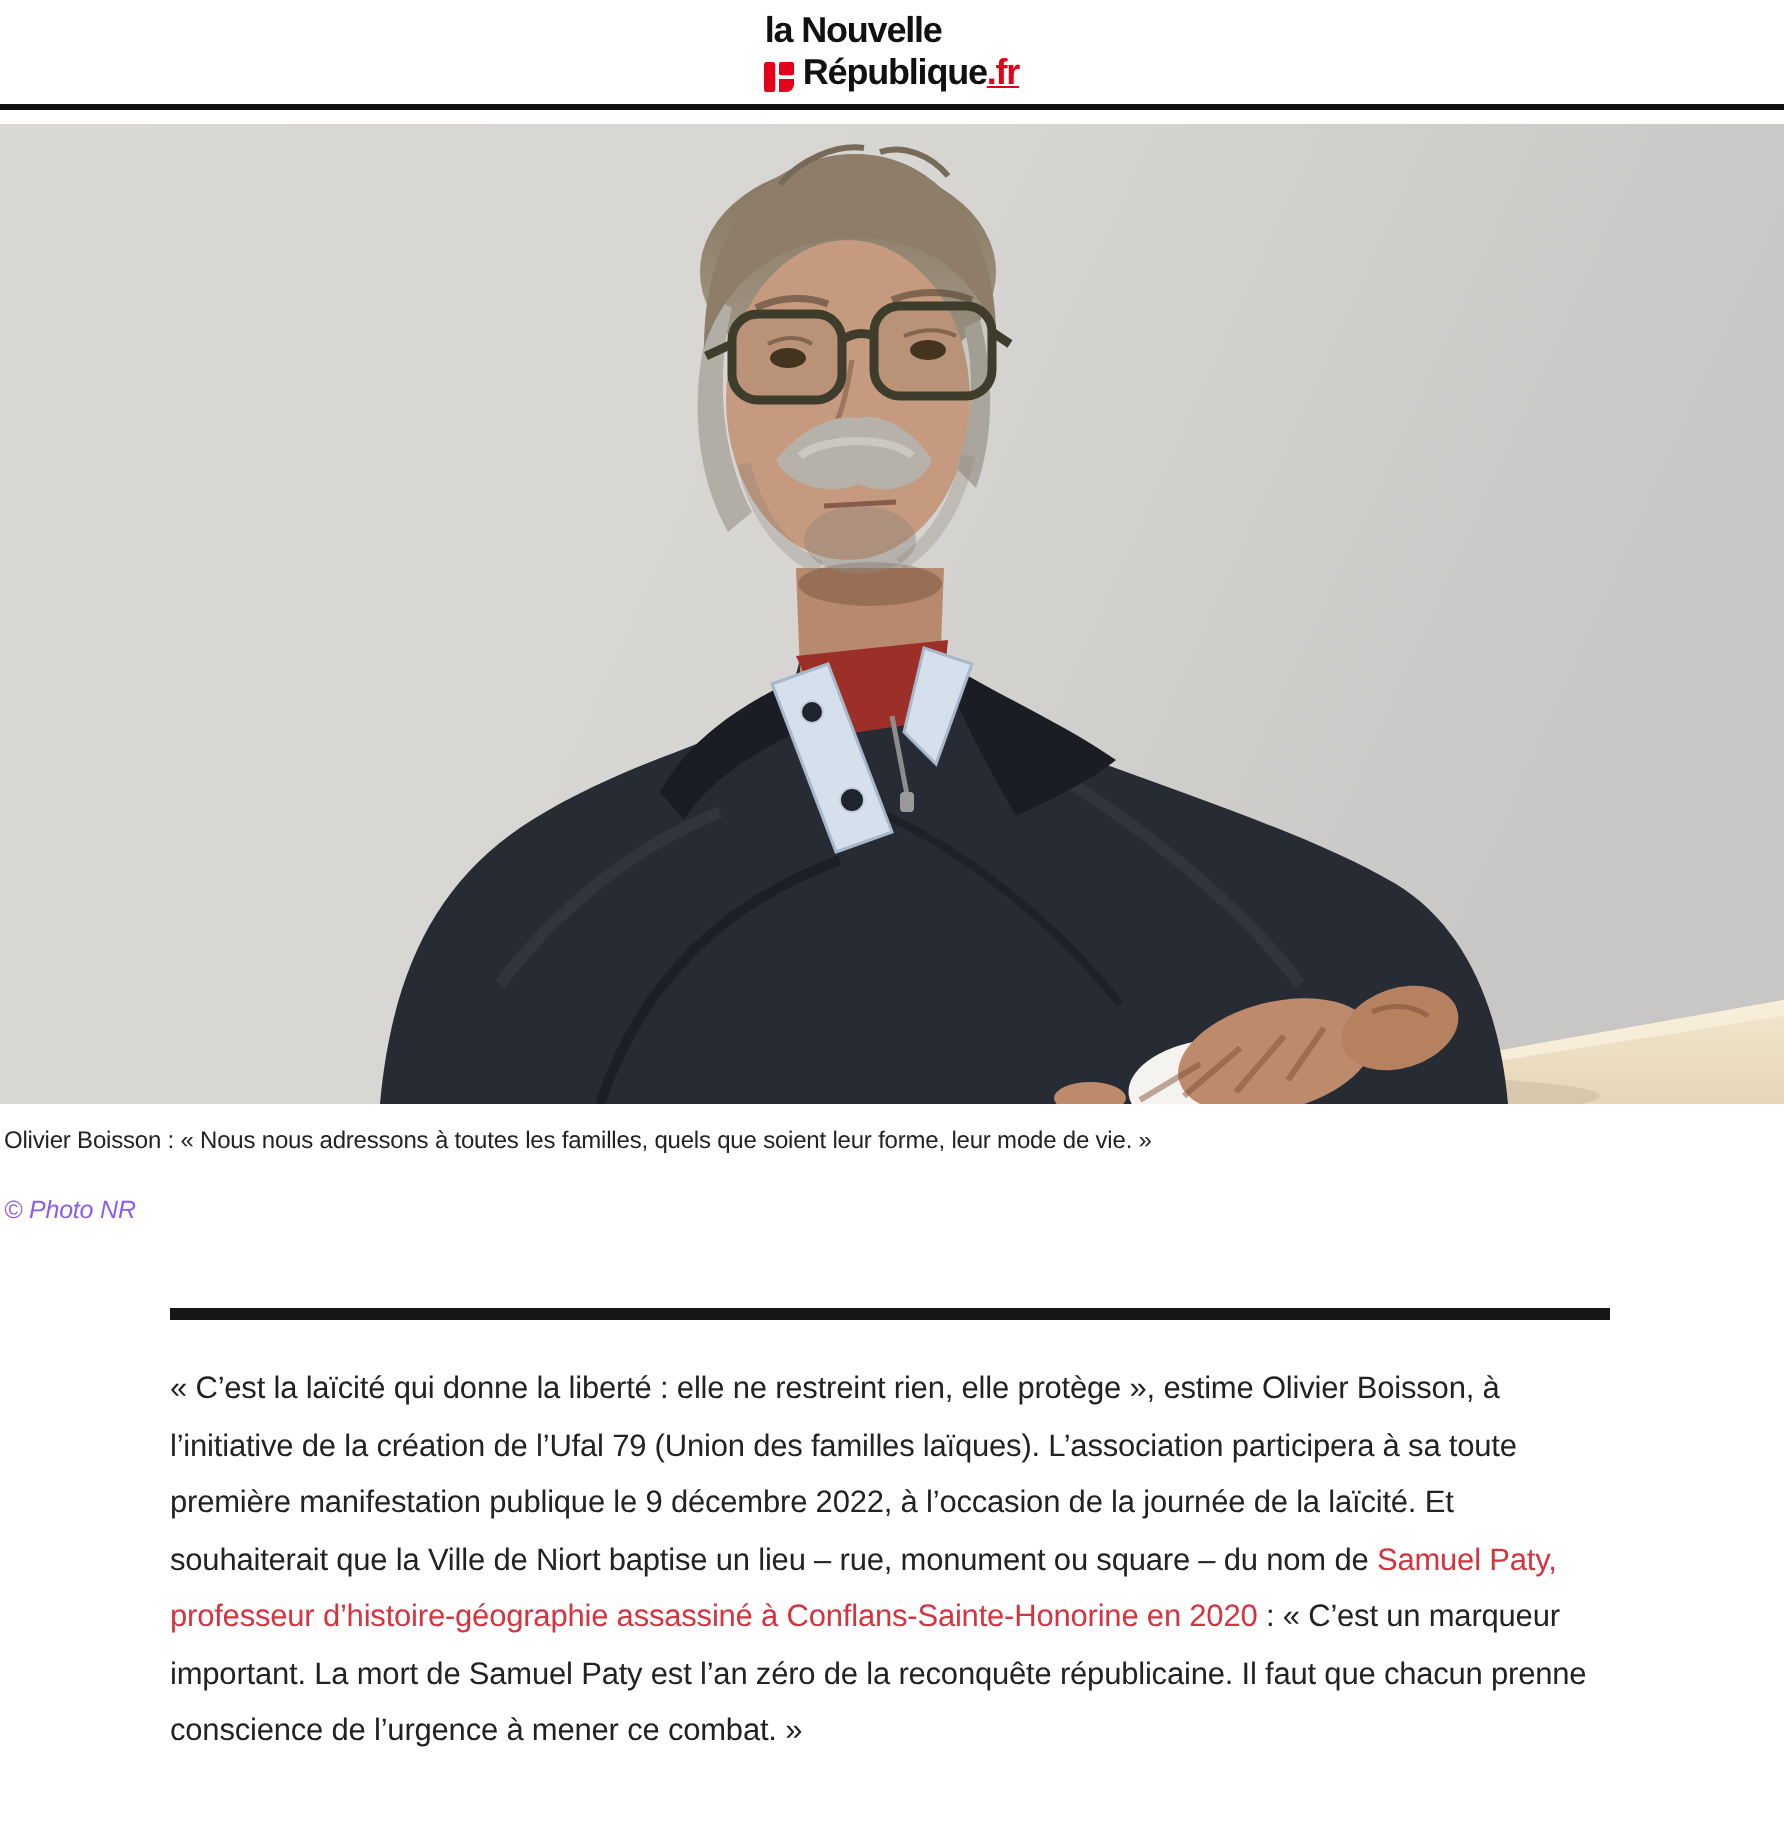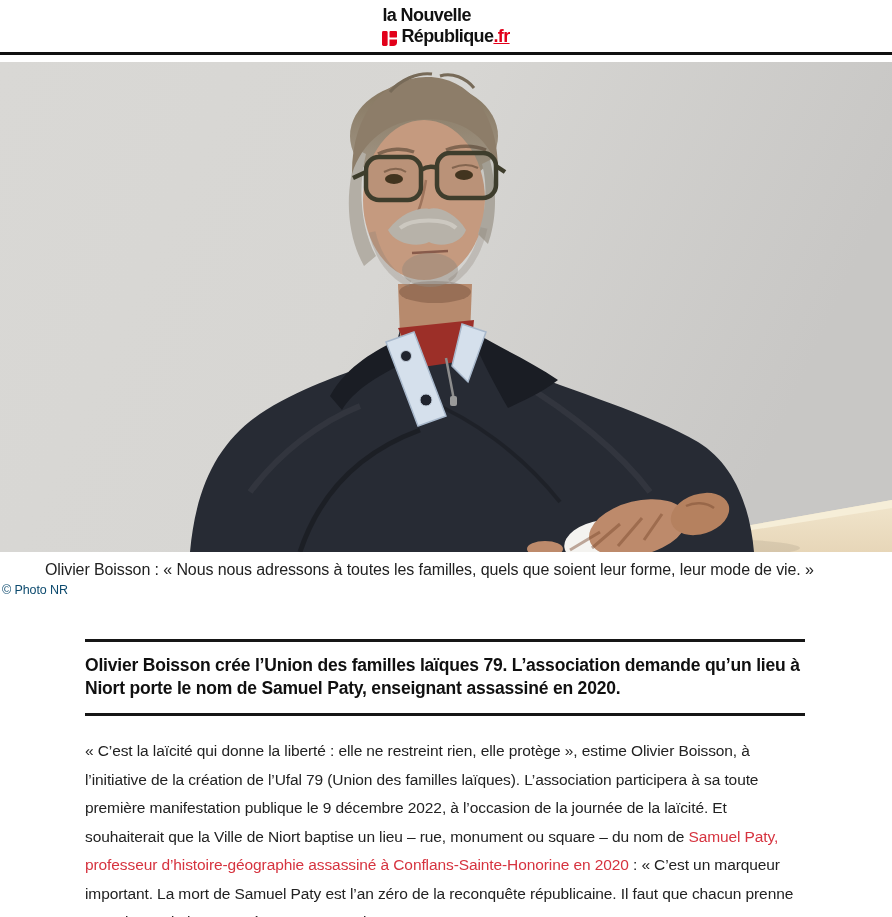--- a/index.html
+++ b/index.html
@@ -27,22 +27,22 @@
   .logo-fr { color:#e2001a;text-decoration:underline; }
 
   .rule-full { height:3px; background:#101010; width:100%; }
   .photo-gap { height:7px; }
 
   
   figure.article-photo { width:892px; height:490px; overflow:hidden; }
   figure.article-photo svg { display:block; }
 
   .caption-block { padding:8px 6px 0 2px; }
-  .photo-caption { font-size:16px; line-height:20px; color:#222; letter-spacing:-0.1px;margin-left:43px; }
-  .photo-credit  { font-size:12.5px; color:#0c4a6e; margin-top:3px; letter-spacing:-0.1px; }
+  .photo-caption { font-size:12px; line-height:20px; color:#222; letter-spacing:-0.1px; }
+  .photo-credit  { font-size:12.5px; font-style:italic; color:#8b5cf6; margin-top:18px; letter-spacing:-0.1px; }
 
   
   .article-col { margin:42px 0 0 85px; width:720px; }
   .rule-article { height:3px; background:#161616; width:100%; }
   .standfirst {
     font-weight:bold; font-size:17.5px; line-height:23px;
     color:#101010; letter-spacing:-0.2px;
     padding:12px 0 13px 0;
   }
   .body-text {
@@ -186,17 +186,16 @@
   </svg>
 </figure>
 
 <div class="caption-block">
   <div class="photo-caption">Olivier Boisson : « Nous nous adressons à toutes les familles, quels que soient leur forme, leur mode de vie. »</div>
   <div class="photo-credit">© Photo NR</div>
 </div>
 
 <section class="article-col">
   <div class="rule-article"></div>
-  <h2 class="standfirst">Olivier Boisson crée l’Union des familles laïques 79. L’association demande qu’un lieu à Niort porte le nom de Samuel Paty, enseignant assassiné en 2020.</h2>
   <div class="rule-article"></div>
 
   <p class="body-text"><span class="q-italic">« C’est la laïcité qui donne la liberté : elle ne restreint rien, elle protège »</span><span>, estime Olivier Boisson, à l’initiative de la création de l’Ufal 79 (Union des familles laïques). L’association participera à sa toute première manifestation publique le 9 décembre 2022, à l’occasion de la journée de la laïcité. Et souhaiterait que la Ville de Niort baptise un lieu – rue, monument ou square – du nom de </span><a class="body-link">Samuel Paty, professeur d’histoire-géographie assassiné à Conflans-Sainte-Honorine en 2020</a><span> : </span><span class="q-italic">« C’est un marqueur important. La mort de Samuel Paty est l’an zéro de la reconquête républicaine. Il faut que chacun prenne conscience de l’urgence à mener ce combat. »</span></p>
 </section>
 
 </body></html>

